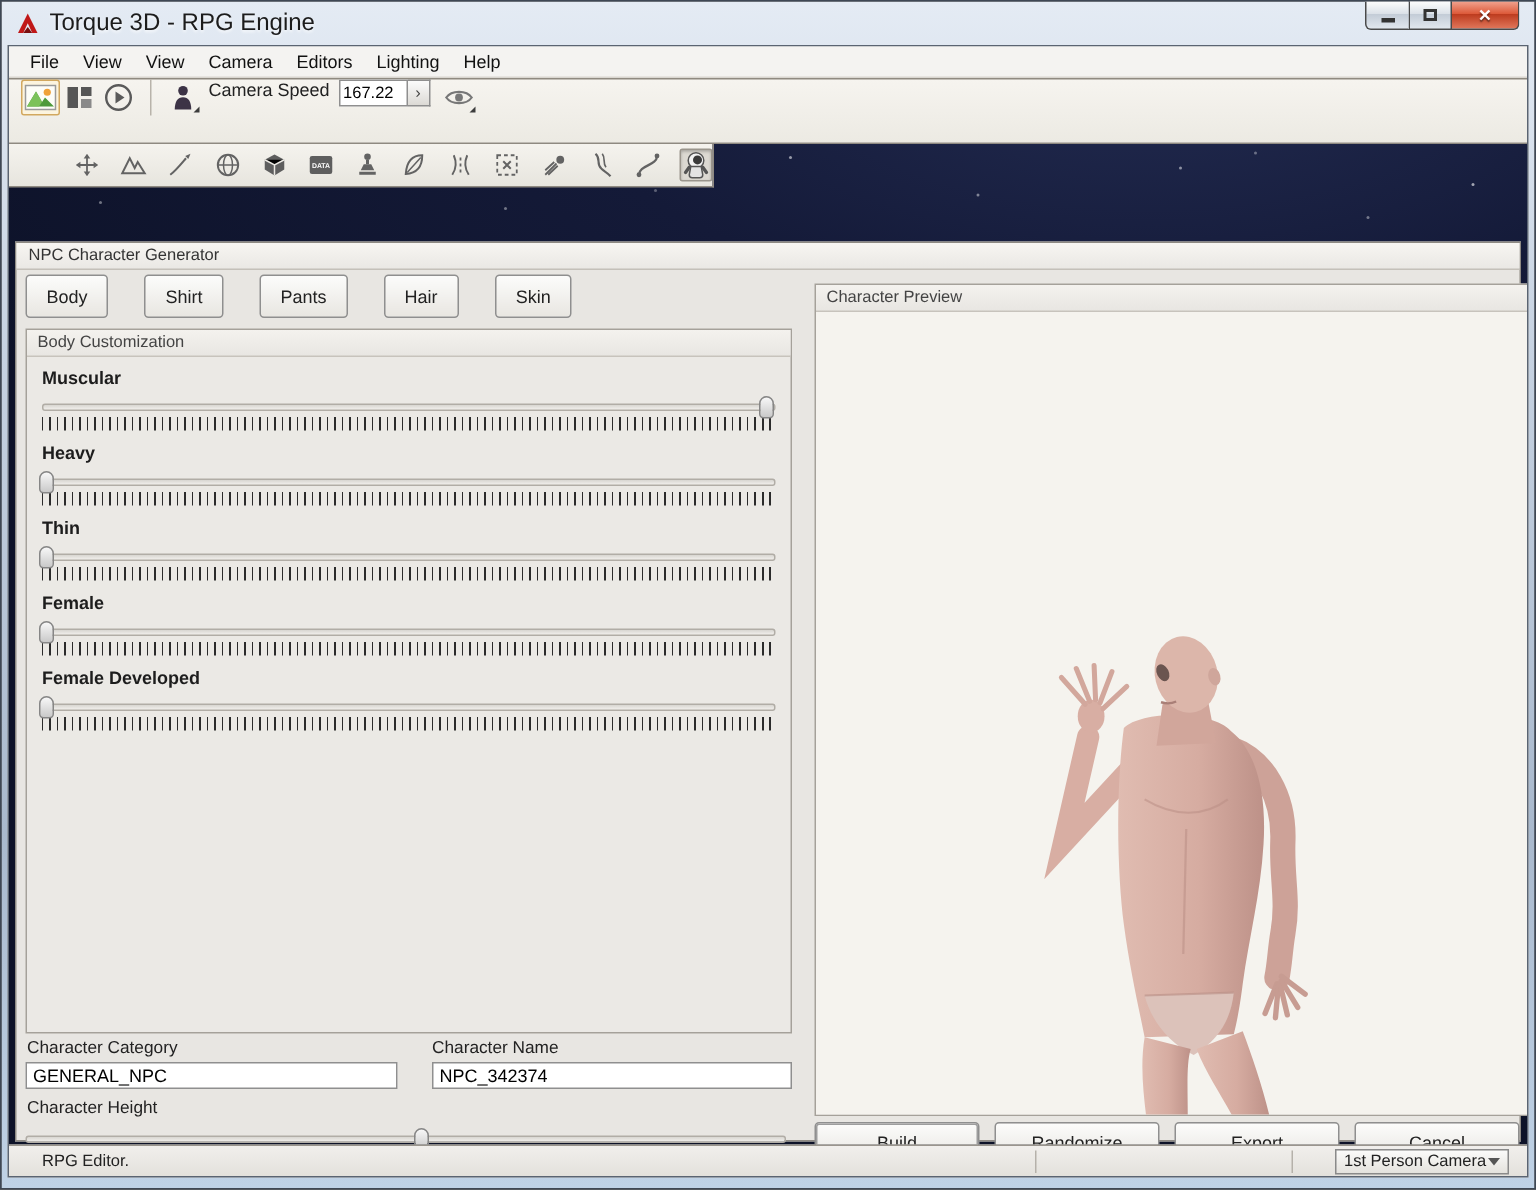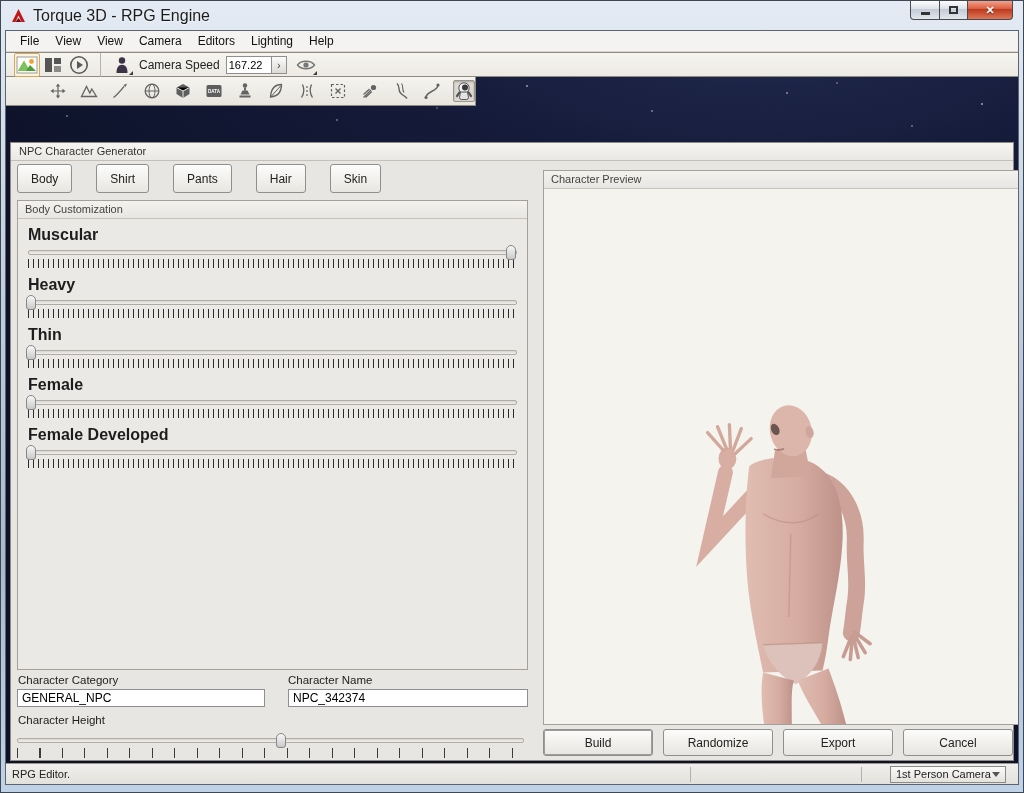--- a/index.html
+++ b/index.html
@@ -22,22 +22,22 @@
   .glyph-max { width:9px; height:8px; border:2px solid #333; }
 
   .client { position:absolute; left:4px; right:4px; top:29px; bottom:7px; border:1px solid #5a6472;
     display:flex; flex-direction:column; background:#f2f0ea; }
 
   
   .menubar { height:21px; background:#f4f3f1; display:flex; align-items:center; padding-left:6px; border-bottom:1px solid #d9d6d0; }
   .menu-item { font-size:12px; color:#111; padding:14px 8px; cursor:default; }
 
   
-  .toolbar { height:25px; background:linear-gradient(180deg,#f6f4ef,#eceae3); border-top:1px solid #8f8a81;
-    border-bottom:1px solid #8f8a81; display:flex; align-items:center; padding-left:8px; }
+  .toolbar { height:44px; background:linear-gradient(180deg,#f6f4ef,#eceae3); border-top:1px solid #8f8a81;
+    border-bottom:1px solid #8f8a81; display:flex; align-items:flex-start; padding-left:8px; }
   .tool-sep { width:1px; height:24px; background:#b8b3aa; margin:0 8px; }
   .tbtn { height:24px; min-width:26px; display:flex; align-items:center; justify-content:center; border:1px solid transparent; border-radius:2px; position:relative; }
   .tbtn.active { border-color:#d2a85f; background:#fcf4df; }
   .corner-arrow { position:absolute; right:1px; bottom:1px; width:0; height:0; border-left:4px solid transparent; border-bottom:4px solid #3c3c3c; }
   .cam-label { font-size:12px; color:#222; margin:0 6px 0 4px; }
   .cam-input { width:46px; height:18px; border:1px solid #8f8f8f; font-size:11px; padding:0 2px; font-family:"Liberation Sans",sans-serif; }
   .cam-spin { width:15px; height:18px; border:1px solid #8f8f8f; border-left:none; background:linear-gradient(180deg,#fbfbfb,#dcdad5);
     font-size:11px; color:#444; display:flex; align-items:center; justify-content:center; }
 
   
@@ -67,21 +67,21 @@
   .panel { position:absolute; border:1px solid #a5a19a; background:#ebe9e5; }
   .panel-header { height:18px; background:linear-gradient(180deg,#f4f2ee,#e8e6e2); border-bottom:1px solid #c7c3bc;
     font-size:11px; color:#444; padding:2px 0 0 7px; }
   .body-panel { left:6px; top:57px; width:511px; height:470px; }
   .preview-panel { left:532px; top:27px; width:552px; height:555px; }
   .preview-body { position:absolute; left:0; right:0; top:18px; bottom:0; background:#f5f3ee; overflow:hidden; }
 
   
   .slider-area { padding:7px 10px 0 10px; }
   .slider-group { margin-bottom:8px; }
-  .slider-label { font-size:16px; font-weight:bold; color:#1d1d1d; height:17px; }
+  .slider-label { font-size:12px; font-weight:bold; color:#1d1d1d; height:17px; }
   .slider-track { position:relative; height:5px; margin-top:7px; border:1px solid #b1ada6; border-radius:2px;
     background:linear-gradient(180deg,#d8d6d1,#f1efec); }
   .slider-handle { position:absolute; top:-6px; width:10px; height:15px; border:1px solid #868686; border-radius:5px 5px 3px 3px;
     background:linear-gradient(180deg,#f8f8f8,#c9c9c9); }
   .ticks-dense { height:9px; margin-top:4px;
     background:repeating-linear-gradient(to right,#2b2b2b 0 1px,transparent 1px 5px); }
   .ticks-sparse { height:10px; margin-top:5px;
     background:repeating-linear-gradient(to right,#3c3c3c 0 1px,transparent 1px 22.5px); }
 
   .field-label { position:absolute; font-size:11.5px; color:#222; }
@@ -91,21 +91,21 @@
   .height-slider { position:absolute; left:6px; top:588px; width:507px; }
 
   .btn-row { position:absolute; left:532px; top:586px; width:470px; height:27px; display:flex; gap:10px; }
   .dlg-btn { flex:1; border:1px solid #8f8f8f; border-radius:3px; font-size:12px; color:#222;
     background:linear-gradient(180deg,#fcfcfb,#e7e5e0); display:flex; align-items:center; justify-content:center; }
   .dlg-btn.default { box-shadow:inset 0 0 0 1px #9d9d9d; }
 
   
   .statusbar { height:21px; background:linear-gradient(180deg,#f1efec,#e3e1dc); border-top:1px solid #9a958d;
     display:flex; align-items:center; font-size:11px; color:#222; position:relative; }
-  .status-left { padding-left:6px; flex:1; }
+  .status-left { padding-left:6px; flex:1;margin-left:16px; }
   .status-seg { width:1px; height:15px; background:#b5b1aa; }
   .seg-pad { width:170px; }
   .camera-dropdown { width:116px; height:17px; margin:0 12px 0 28px; border:1px solid #8a8a8a;
     background:linear-gradient(180deg,#fbfbfa,#e4e2dd); display:flex; align-items:center; justify-content:space-between;
     padding:0 5px; font-size:11px; }
   .dd-arrow { width:0; height:0; border-left:4px solid transparent; border-right:4px solid transparent; border-top:5px solid #555; }
 </style>
 </head>
 <body>
 

